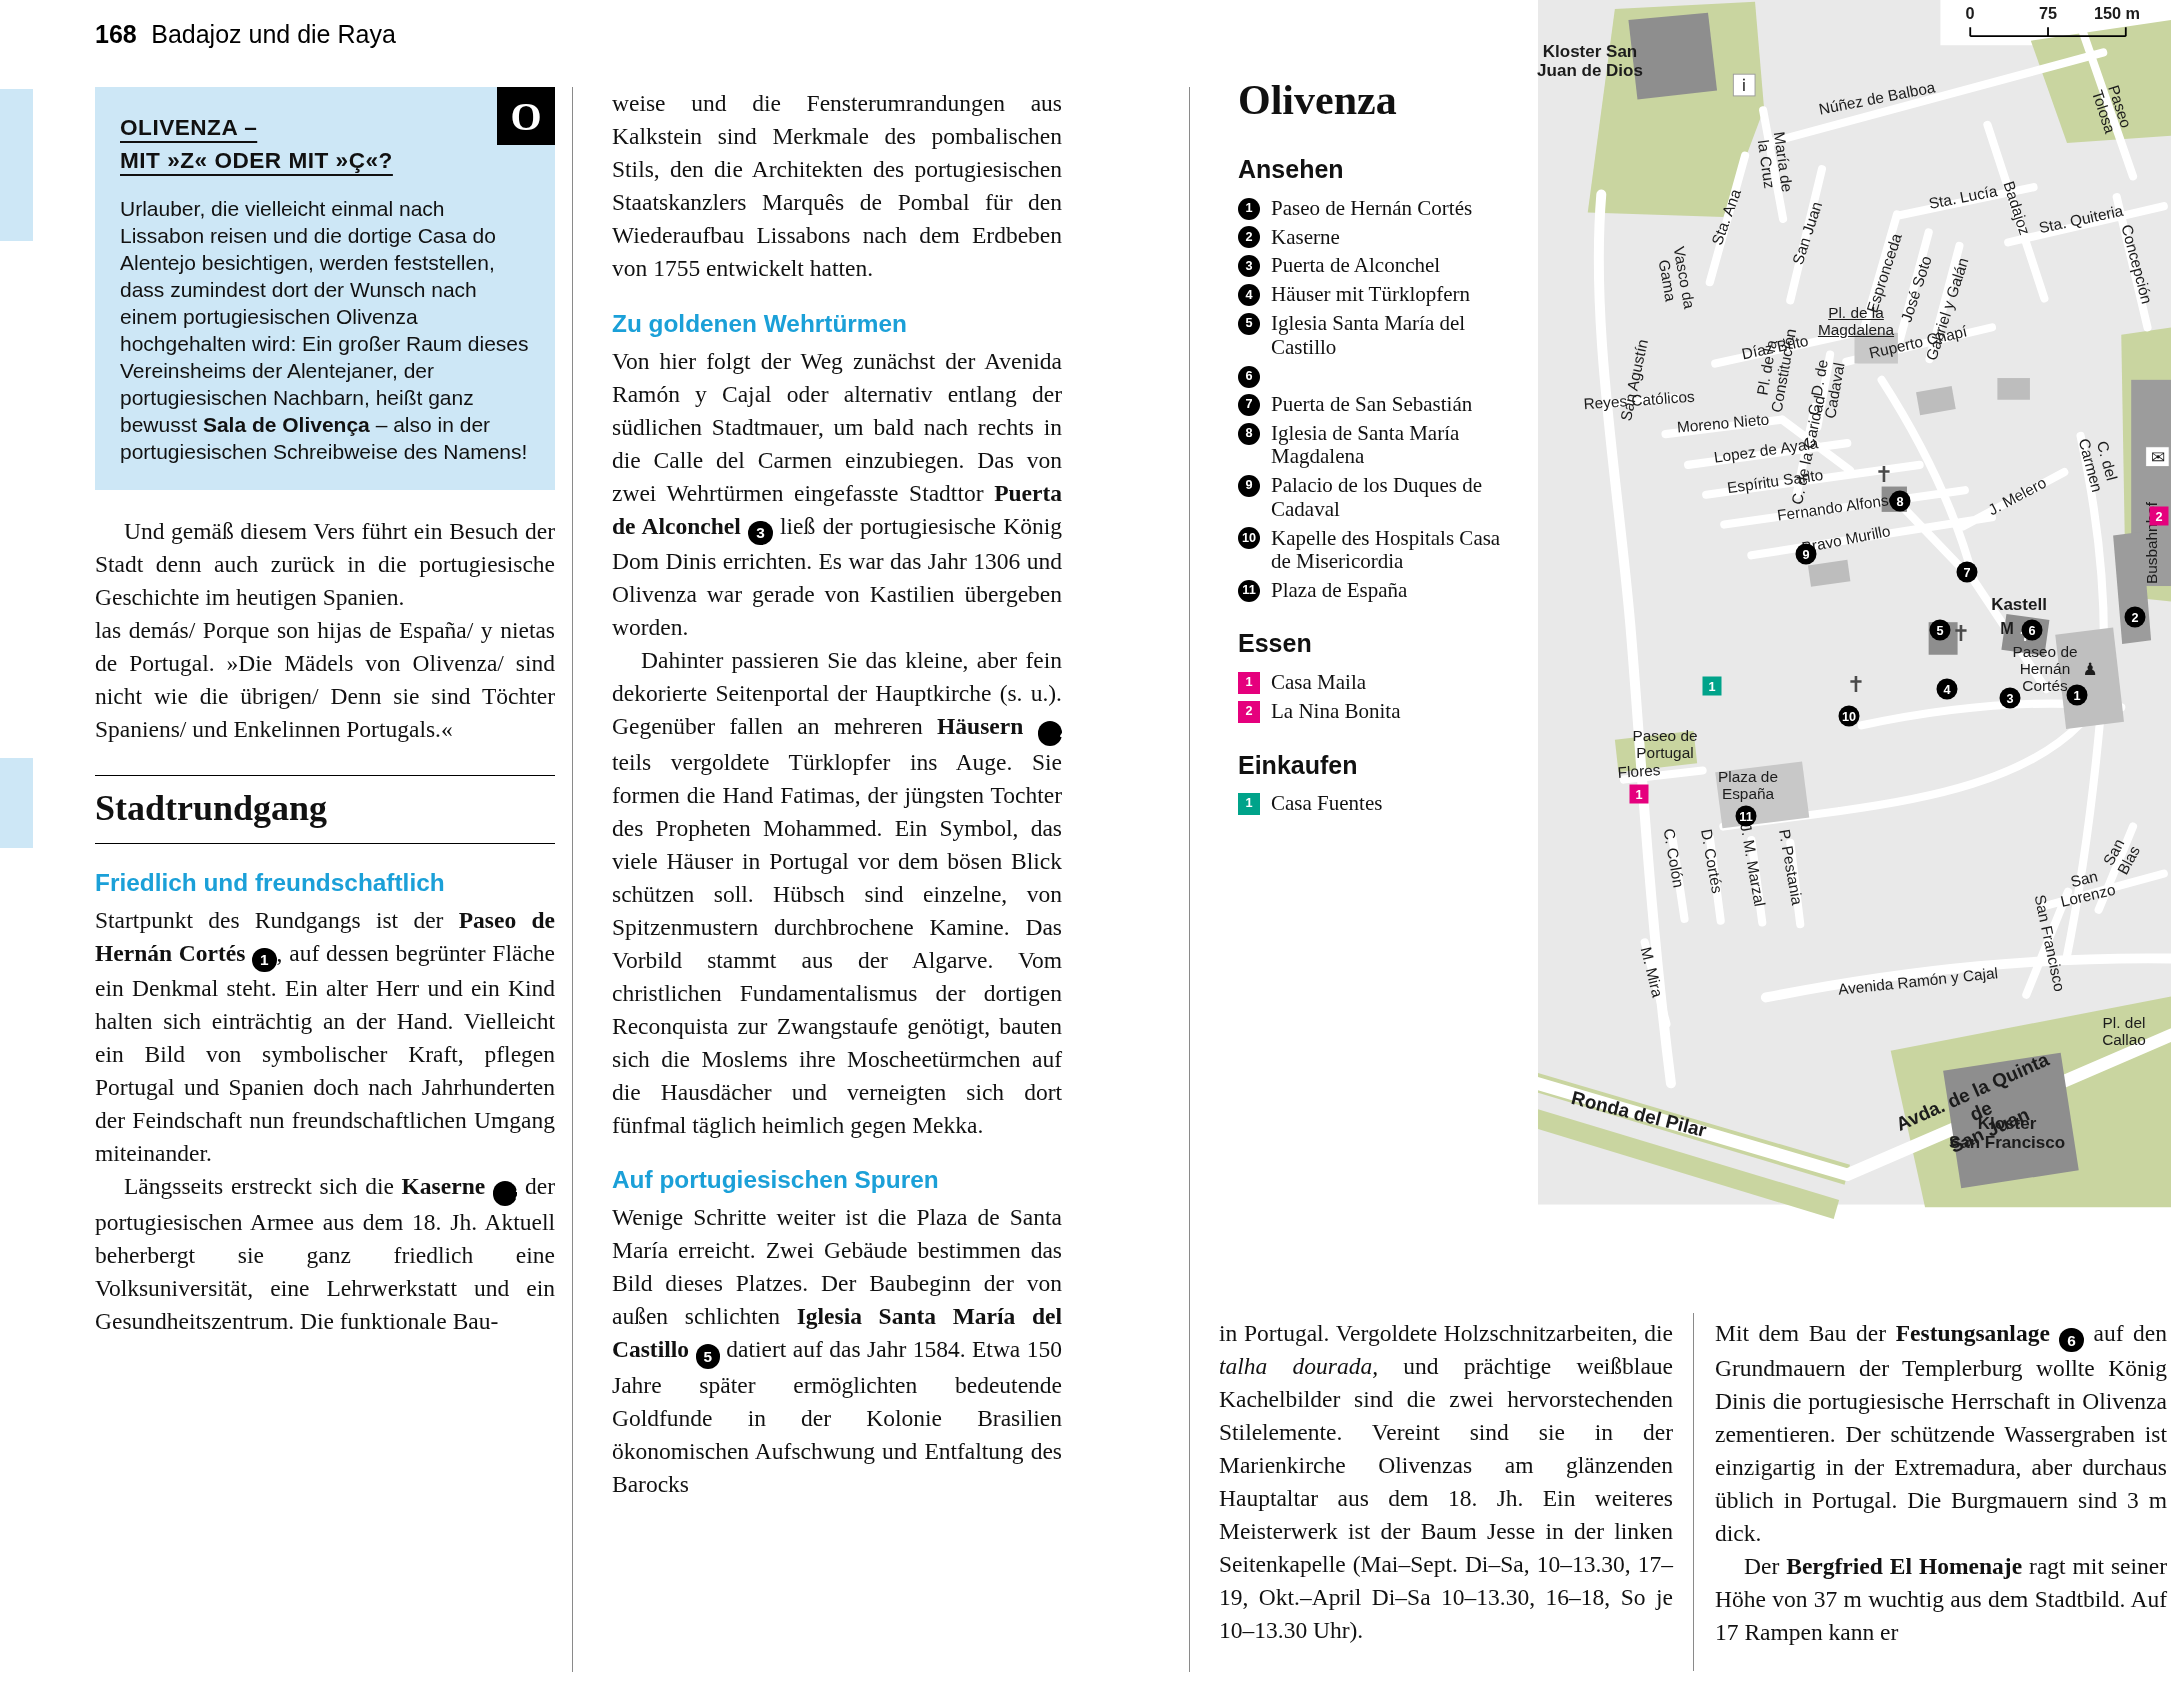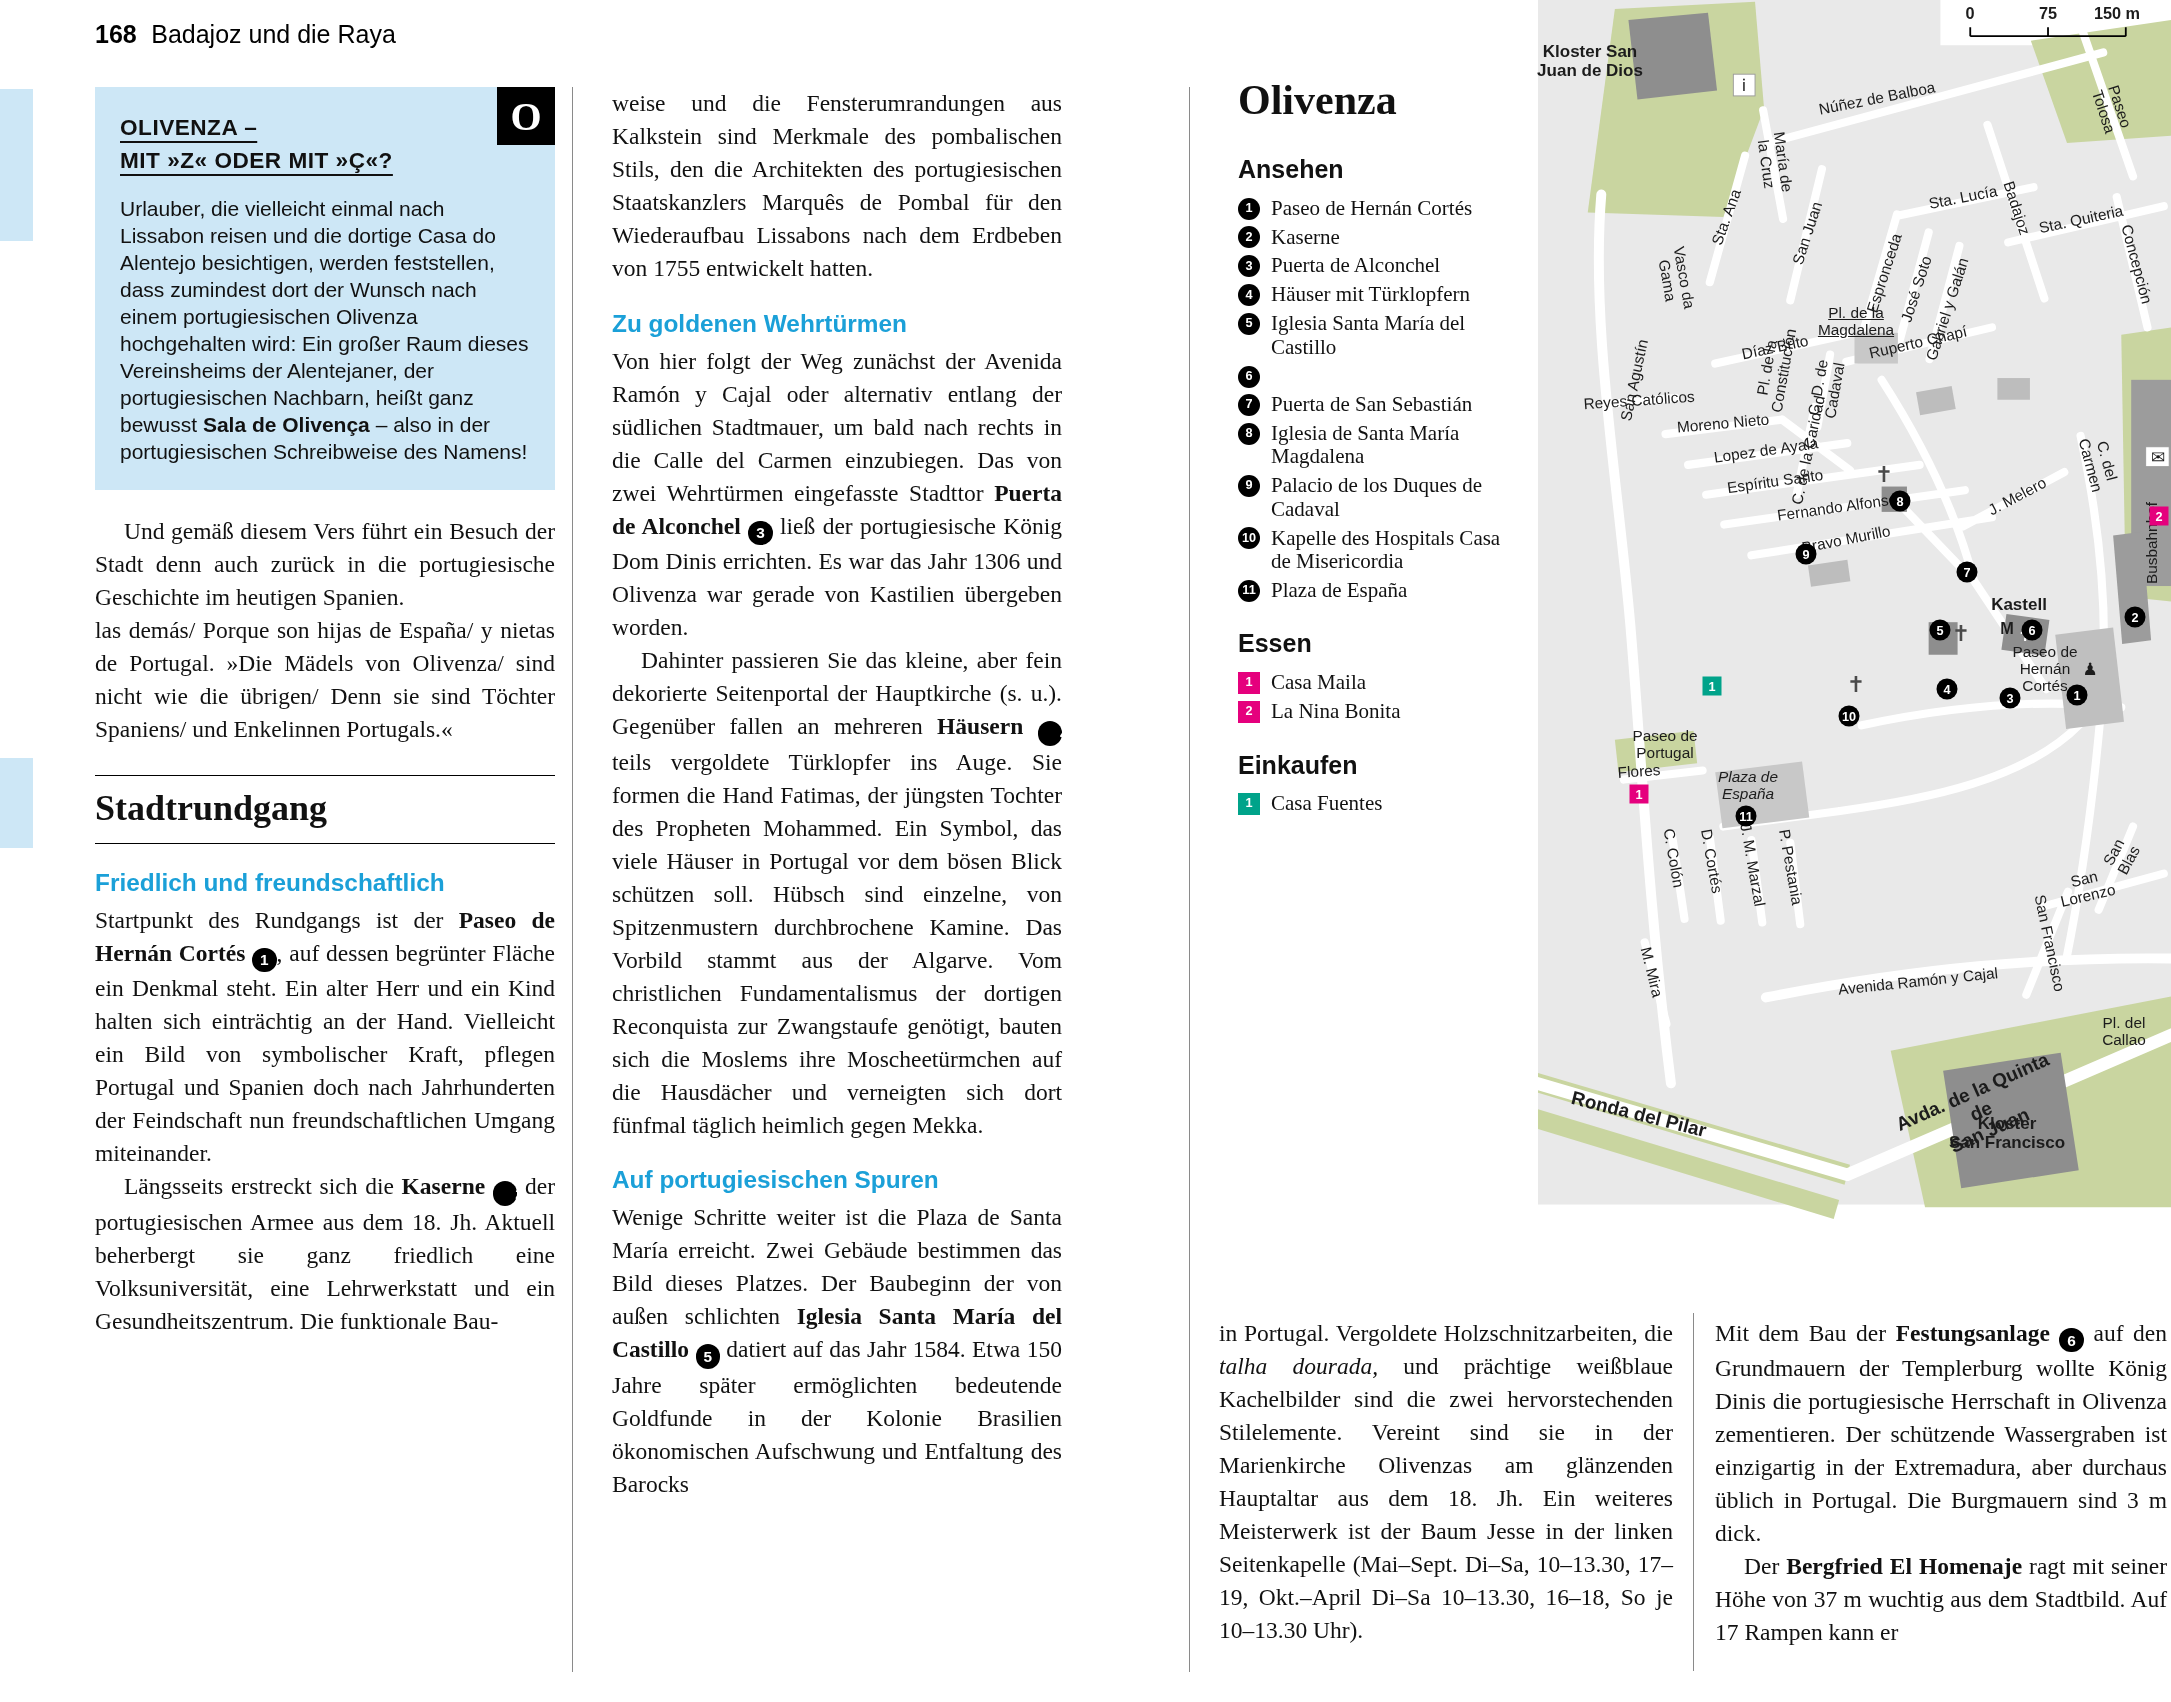--- a/index.html
+++ b/index.html
@@ -271,21 +271,21 @@
         <div class="mlabel st" style="left: 548px; top: 887px; transform: translate(-50%, -50%) rotate(-13deg);">San Lorenzo</div>
         <div class="mlabel st" style="left: 512px; top: 943px; transform: translate(-50%, -50%) rotate(78deg);">San Francisco</div>
         <div class="mlabel pl" style="left: 586px; top: 1031px; transform: translate(-50%, -50%);">Pl. del Callao</div>
         <div class="mlabel st" style="left: 380px; top: 981px; transform: translate(-50%, -50%) rotate(-6deg);">Avenida Ramón y Cajal</div>
         <div class="mlabel stb" style="left: 101px; top: 1114px; transform: translate(-50%, -50%) rotate(14deg);">Ronda del Pilar</div>
         <div class="mlabel stb" style="left: 443px; top: 1111px; transform: translate(-50%, -50%) rotate(-24deg);">Avda. de la Quinta de
 San Juan</div>
         <div class="mlabel pl" style="left: 127px; top: 744px; transform: translate(-50%, -50%);">Paseo de
 Portugal</div>
         <div class="mlabel st" style="left: 101px; top: 771px; transform: translate(-50%, -50%) rotate(-4deg);">Flores</div>
-        <div class="mlabel pl" style="left: 210px; top: 785px; transform: translate(-50%, -50%); font-style: italic;">Plaza de
+        <div class="mlabel pl" style="left: 210px; top: 785px; transform: translate(-50%, -50%);">Plaza de
 España</div>
         <div class="mlabel st" style="left: 136px; top: 858px; transform: translate(-50%, -50%) rotate(80deg);">C. Colón</div>
         <div class="mlabel st" style="left: 174px; top: 861px; transform: translate(-50%, -50%) rotate(80deg);">D. Cortés</div>
         <div class="mlabel st" style="left: 215px; top: 865px; transform: translate(-50%, -50%) rotate(80deg);">J. M. Marzal</div>
         <div class="mlabel st" style="left: 253px; top: 867px; transform: translate(-50%, -50%) rotate(80deg);">P. Pestania</div>
         <div class="mlabel st" style="left: 114px; top: 972px; transform: translate(-50%, -50%) rotate(76deg);">M. Mira</div>
         <div class="mlabel poi" style="left: 481px; top: 604px; transform: translate(-50%, -50%);">Kastell</div>
         <div class="mlabel st" style="left: 613px; top: 543px; transform: translate(-50%, -50%) rotate(-90deg);">Busbahnhof</div>
         <div class="mlabel poi" style="left: 469px; top: 1133px; transform: translate(-50%, -50%);">Kloster
 San Francisco</div>

